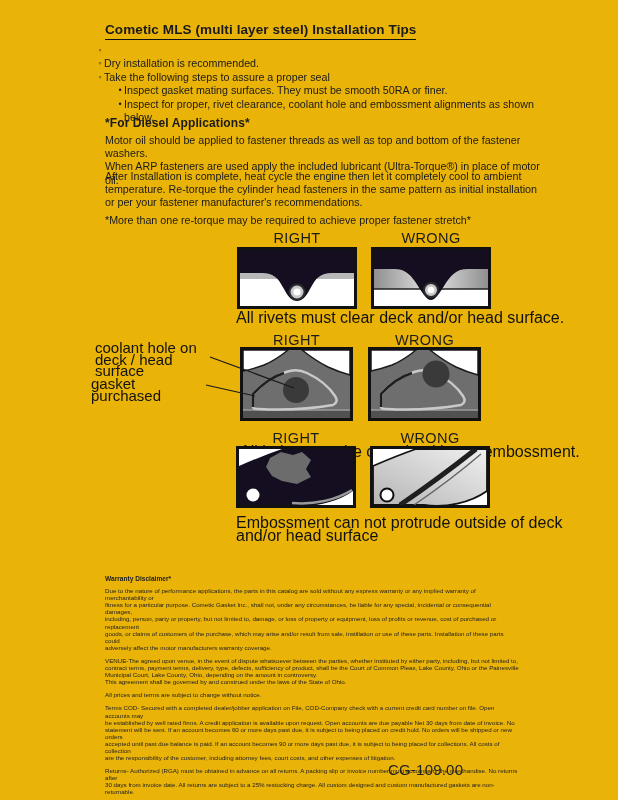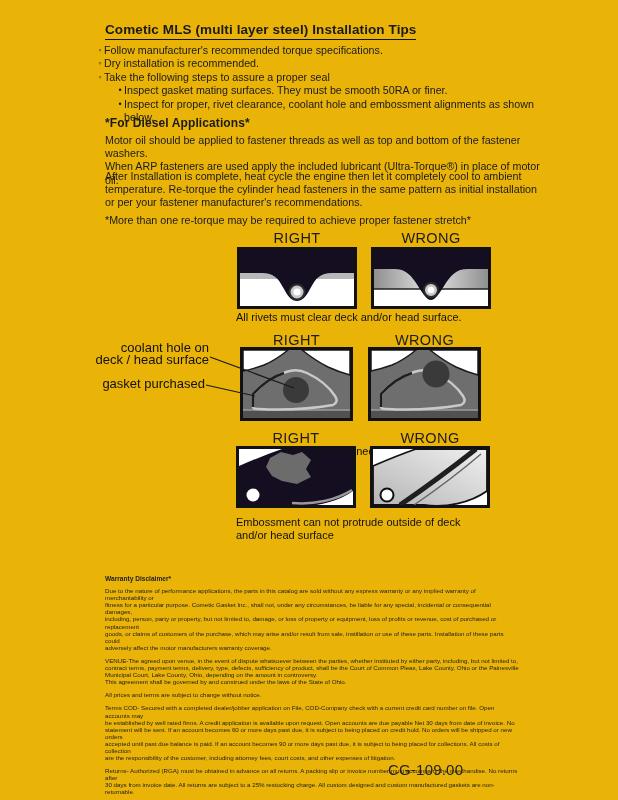--- a/index.html
+++ b/index.html
@@ -12,22 +12,22 @@
     font-size:13.5px;font-weight:bold;border-bottom:1.6px solid #111;
     padding-bottom:2px;display:inline-block;letter-spacing:.1px;
   }
   .bullets{font-size:10.7px;line-height:13.4px;}
   .b-row{display:flex;align-items:flex-start;}
   .b-glyph{width:8px;flex:0 0 8px;font-size:9px;line-height:13.4px;text-align:center;}
   .b-sub{margin-left:20px;}
   .h2{font-size:12px;font-weight:bold;letter-spacing:.1px;}
   .para{font-size:10.7px;line-height:13.2px;white-space:pre-line;width:450px;}
   .dg-label{font-size:14.5px;letter-spacing:.4px;text-align:center;color:#1c1c1c;}
-  .caption{font-size:11px;line-height:13px;color:#111;white-space:pre-line;}
-  .ann{font-size:13px;line-height:11.5px;text-align:right;color:#111;}
+  .caption{font-size:16px;line-height:13px;color:#111;white-space:pre-line;}
+  .ann{font-size:15px;line-height:11.5px;color:#111;}
   .fineprint{width:414px;font-size:6.2px;line-height:7.1px;color:#222;}
   .fineprint .fp-h{font-size:6.6px;font-weight:bold;margin:0 0 5px 0;}
   .fineprint p{margin:0 0 6px 0;white-space:pre-line;}
   .footer-code{font-size:15px;color:#222;letter-spacing:.2px;}
   svg{display:block;}
   .c-black{fill:var(--diagram-black,#150d20);}
   .c-gasket{fill:var(--gasket-gray,#6e6e6e);}
   .c-hole{fill:var(--hole-gray,#3a3a3a);}
 </style>
 </head>
@@ -35,21 +35,20 @@
 
 <div class="page">
 
   <div class="abs" style="left:105px;top:20px;">
     <span class="title">Cometic MLS (multi layer steel) Installation Tips</span>
   </div>
 
   <div class="abs bullets" style="left:96px;top:44px;width:470px;">
     <div class="b-row">
       <span class="b-glyph">◦</span>
-      <span>Follow manufacturer's recommended torque specifications.</span>
     </div>
     <div class="b-row">
       <span class="b-glyph">◦</span>
       <span>Dry installation is recommended.</span>
     </div>
     <div class="b-row">
       <span class="b-glyph">◦</span>
       <span>Take the following steps to assure a proper seal</span>
     </div>
     <div class="b-row b-sub">

